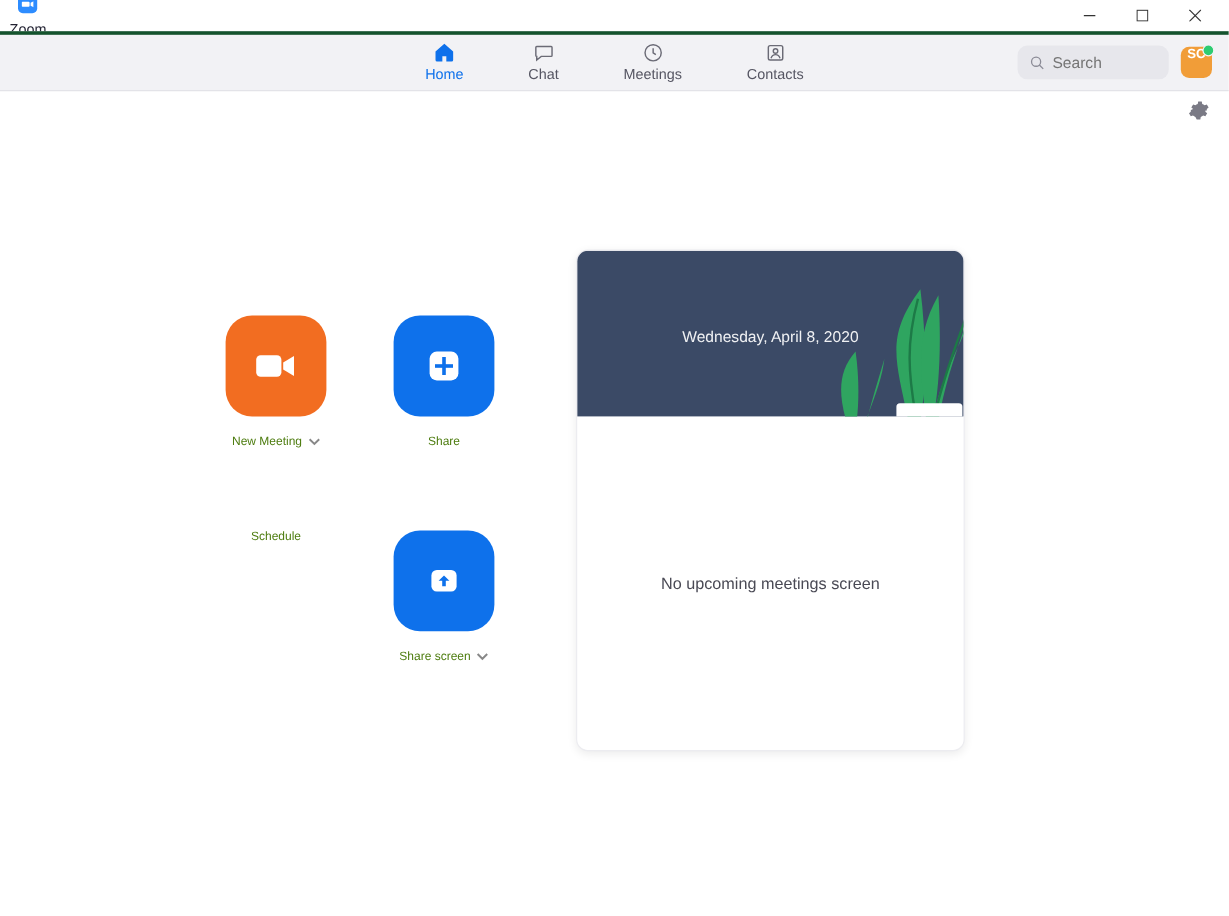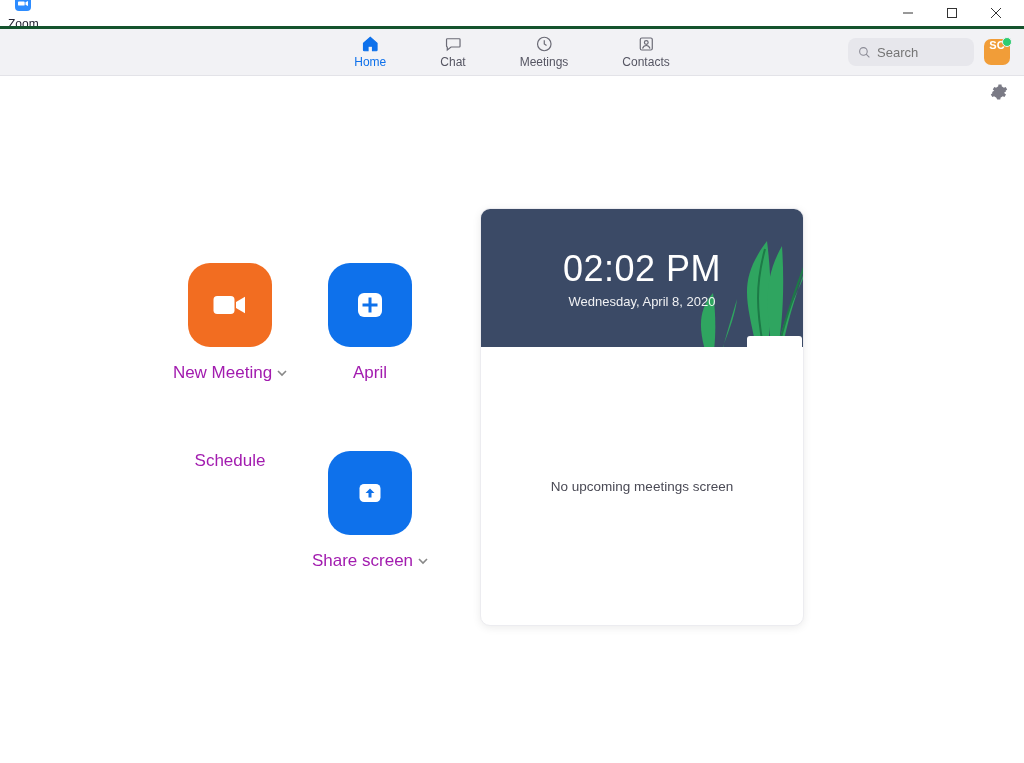--- a/index.html
+++ b/index.html
@@ -103,21 +103,21 @@
   .action-cell {
     display: flex; flex-direction: column; align-items: center; gap: 16px;
   }
   .action-tile {
     width: 84px; height: 84px; border-radius: 22px; display:flex; align-items:center; justify-content:center;
     cursor: pointer;
   }
   .tile-orange { background: #f26d21; }
   .tile-blue { background: #0e71eb; }
   .action-tile svg { width: 36px; height: 36px; fill: #fff; }
-  .action-label { font-size: 17px; color: #a21caf; display:flex; align-items:center; gap:5px;}
+  .action-label { font-size: 10px; color: #4d7c0f; display:flex; align-items:flex-start; gap:5px;}
   .chev { display:inline-flex; }
   .chev svg { width:10px; height:10px; stroke:#888; fill:none; stroke-width:1.6;}
 
   
   .calendar-panel {
     flex: 1;
     padding-top: 100px;
     display: flex;
     justify-content: flex-start;
   }
@@ -256,21 +256,21 @@
 
       <div class="action-cell">
         <div class="action-tile tile-blue">
           <svg viewBox="0 0 48 48">
               <rect x="8" y="8" width="32" height="32" rx="8" fill="#fff"></rect>
               <rect x="22" y="14" width="4" height="20" fill="#0e71eb"></rect>
               <rect x="14" y="22" width="20" height="4" fill="#0e71eb"></rect>
             </svg>
         </div>
         <div class="action-label">
-          <span>April</span>
+          <span>Share</span>
         </div>
       </div>
 
       <div class="action-cell">
         <div class="action-label">
           <span>Schedule</span>
         </div>
       </div>
 
       <div class="action-cell">
@@ -308,21 +308,20 @@
           <rect x="20" y="105" width="55" height="20" rx="3" fill="#fff"></rect>
         </svg>
         <svg class="plant mid" viewBox="0 0 52 66">
           <g class="leaves">
             <path d="M18 66 C10 40 8 20 24 2 C28 30 26 55 24 66 Z"></path>
             <path d="M30 66 C40 40 46 25 48 8 C40 35 34 55 32 66 Z"></path>
           </g>
           <rect x="10" y="56" width="34" height="14" rx="2" fill="#fff"></rect>
         </svg>
 
-        <div class="time">02:02 PM</div>
         <div class="date">Wednesday, April 8, 2020</div>
       </div>
       <div class="calendar-body">
         <span>No upcoming meetings screen</span>
       </div>
     </div>
   </div>
 
 </div>
 

